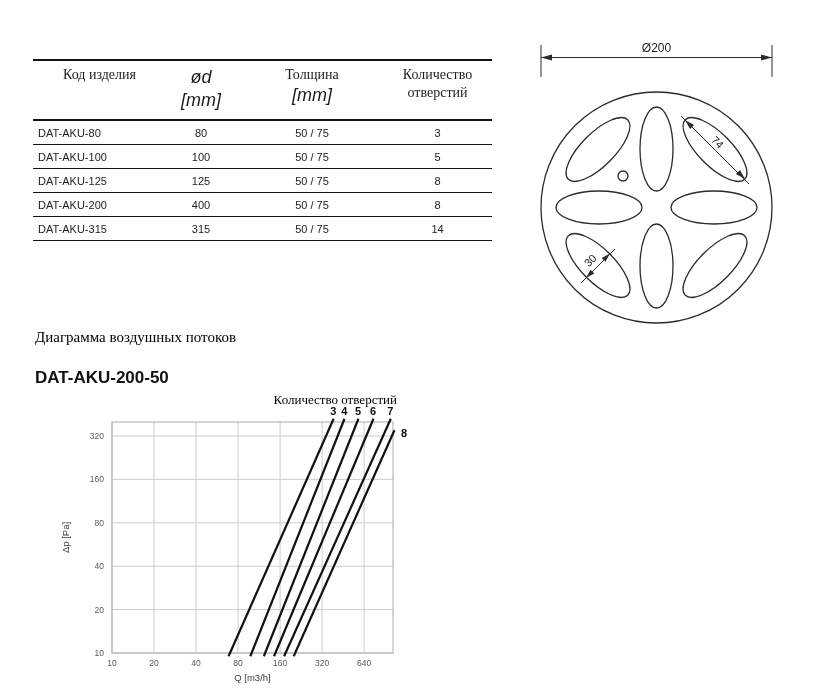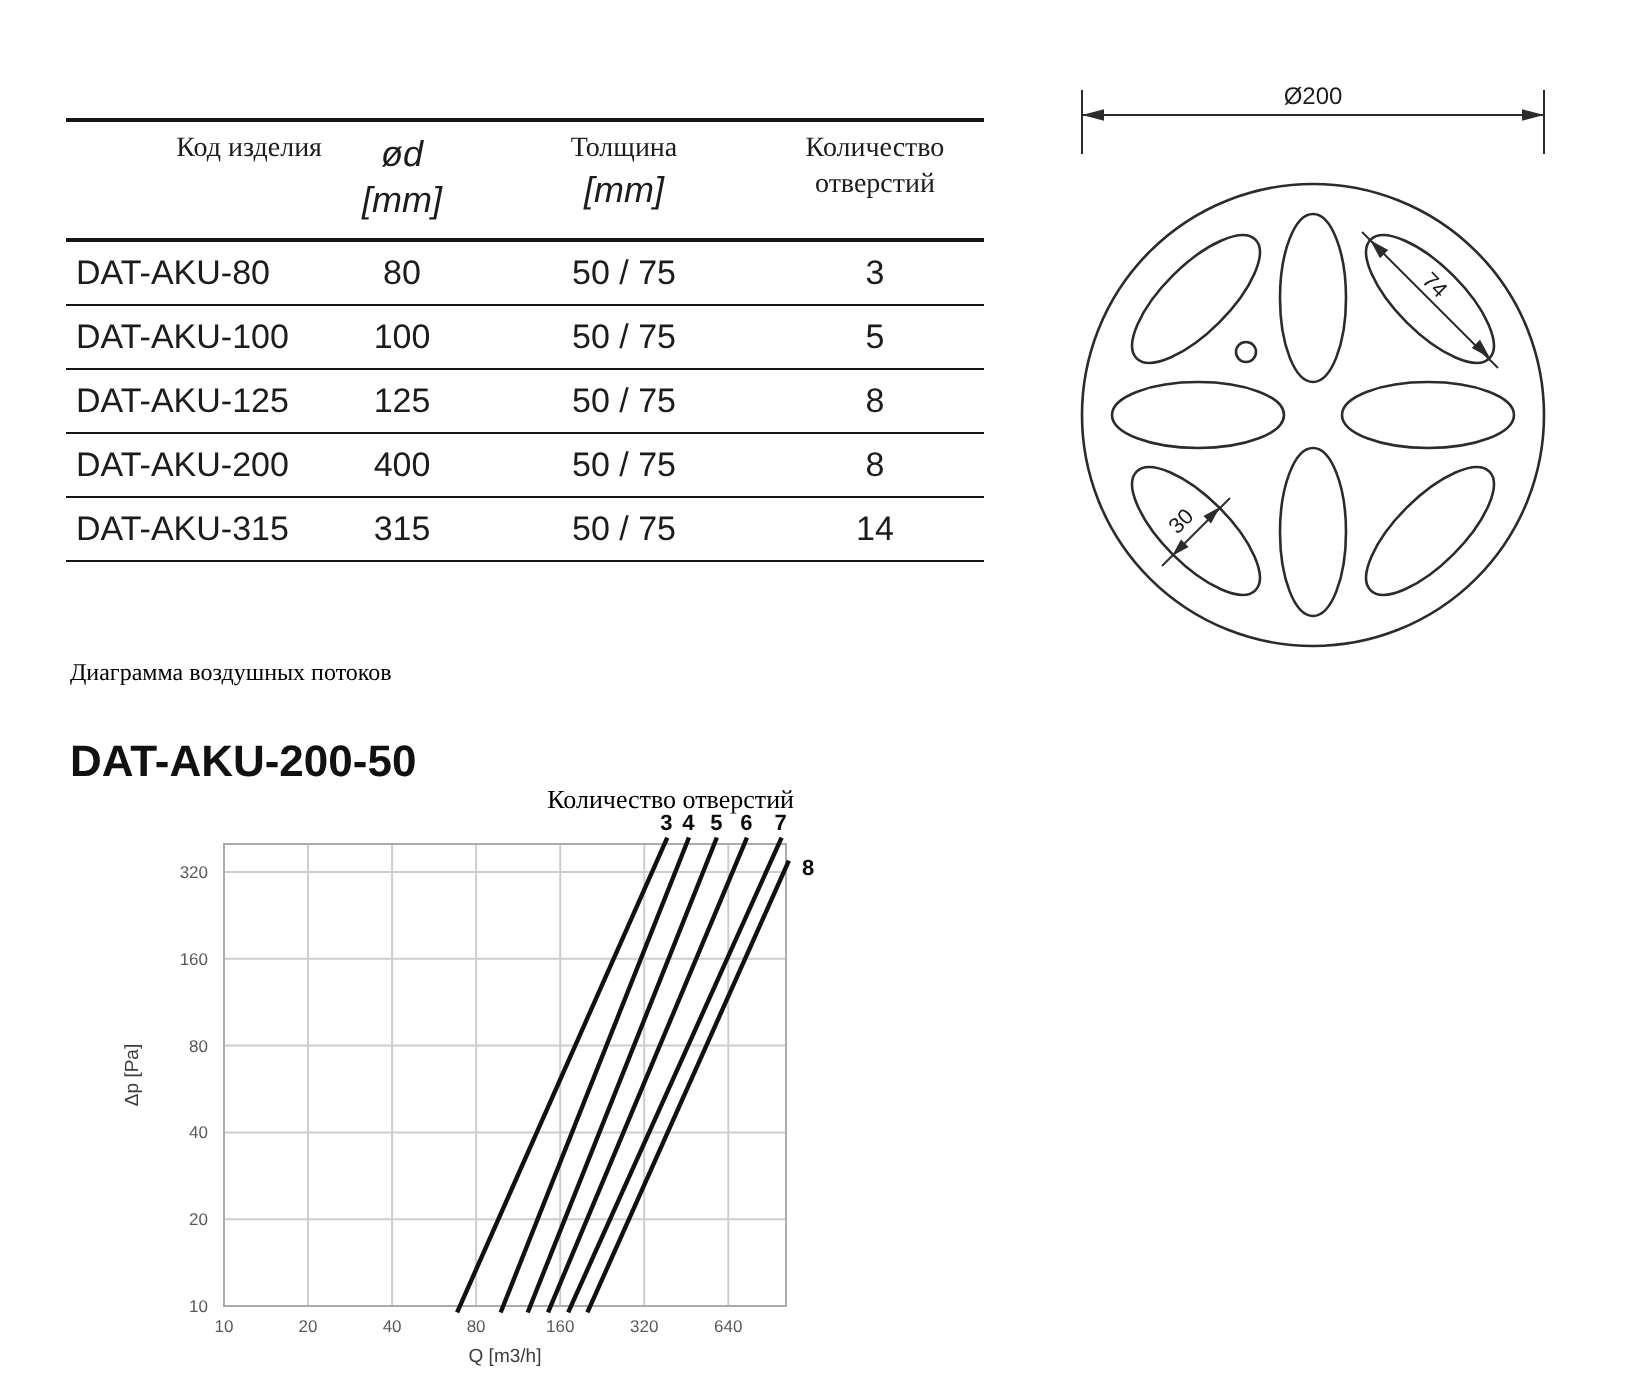--- a/index.html
+++ b/index.html
@@ -5,32 +5,32 @@
   html,body{margin:0;padding:0;background:#fff;}
   #page{position:relative;width:823px;height:698px;background:#fff;overflow:hidden;
         font-family:"Liberation Sans",sans-serif;color:#1c1c1c;}
 
   
   #product-table{position:absolute;left:33px;top:59px;width:459px;border-collapse:collapse;}
   #product-table thead tr{border-top:2.2px solid #151515;border-bottom:2px solid #151515;}
   #product-table tbody tr{border-bottom:1.7px solid #151515;}
   #product-table th{font-weight:normal;vertical-align:top;padding:5px 0 7px 0;
         font-family:"Liberation Serif",serif;font-size:14px;line-height:1.28;text-align:center;}
-  #product-table th.h-left{text-align:right;padding-left:5px;}
+  #product-table th.h-left{text-align:center;padding-left:5px;}
   #product-table .unit, #product-table .it-sans{
         font-family:"Liberation Sans",sans-serif;font-style:italic;font-size:18px;display:block;}
   #product-table .it-sans{display:inline;}
-  #product-table td{font-size:17px;padding:5.5px 0;text-align:center;color:#1c1c1c;}
+  #product-table td{font-size:11px;padding:5.5px 0;text-align:center;color:#1c1c1c;}
   #product-table td.c-code{text-align:left;padding-left:5px;}
 
   
   #diagram-title{position:absolute;left:35px;top:329px;font-family:"Liberation Serif",serif;
-        font-size:12px;color:#000;}
+        font-size:15px;color:#000;}
   #model-title{position:absolute;left:35px;top:368px;font-family:"Liberation Sans",sans-serif;
-        font-size:22px;font-weight:bold;color:#111;}
+        font-size:17px;font-weight:bold;color:#111;}
 
   
   svg{position:absolute;overflow:visible;}
   .draw{stroke:#2b2b2b;fill:none;stroke-width:1.3;}
   .dim{stroke:#2b2b2b;fill:none;stroke-width:1;}
   .dimfill{fill:#2b2b2b;stroke:none;}
   .dimtext{font-family:"Liberation Sans",sans-serif;font-size:11px;fill:#1c1c1c;}
   .diatext{font-family:"Liberation Sans",sans-serif;font-size:12px;fill:#1c1c1c;}
 
   .tick{font-family:"Liberation Sans",sans-serif;font-size:8.5px;fill:#595959;}

